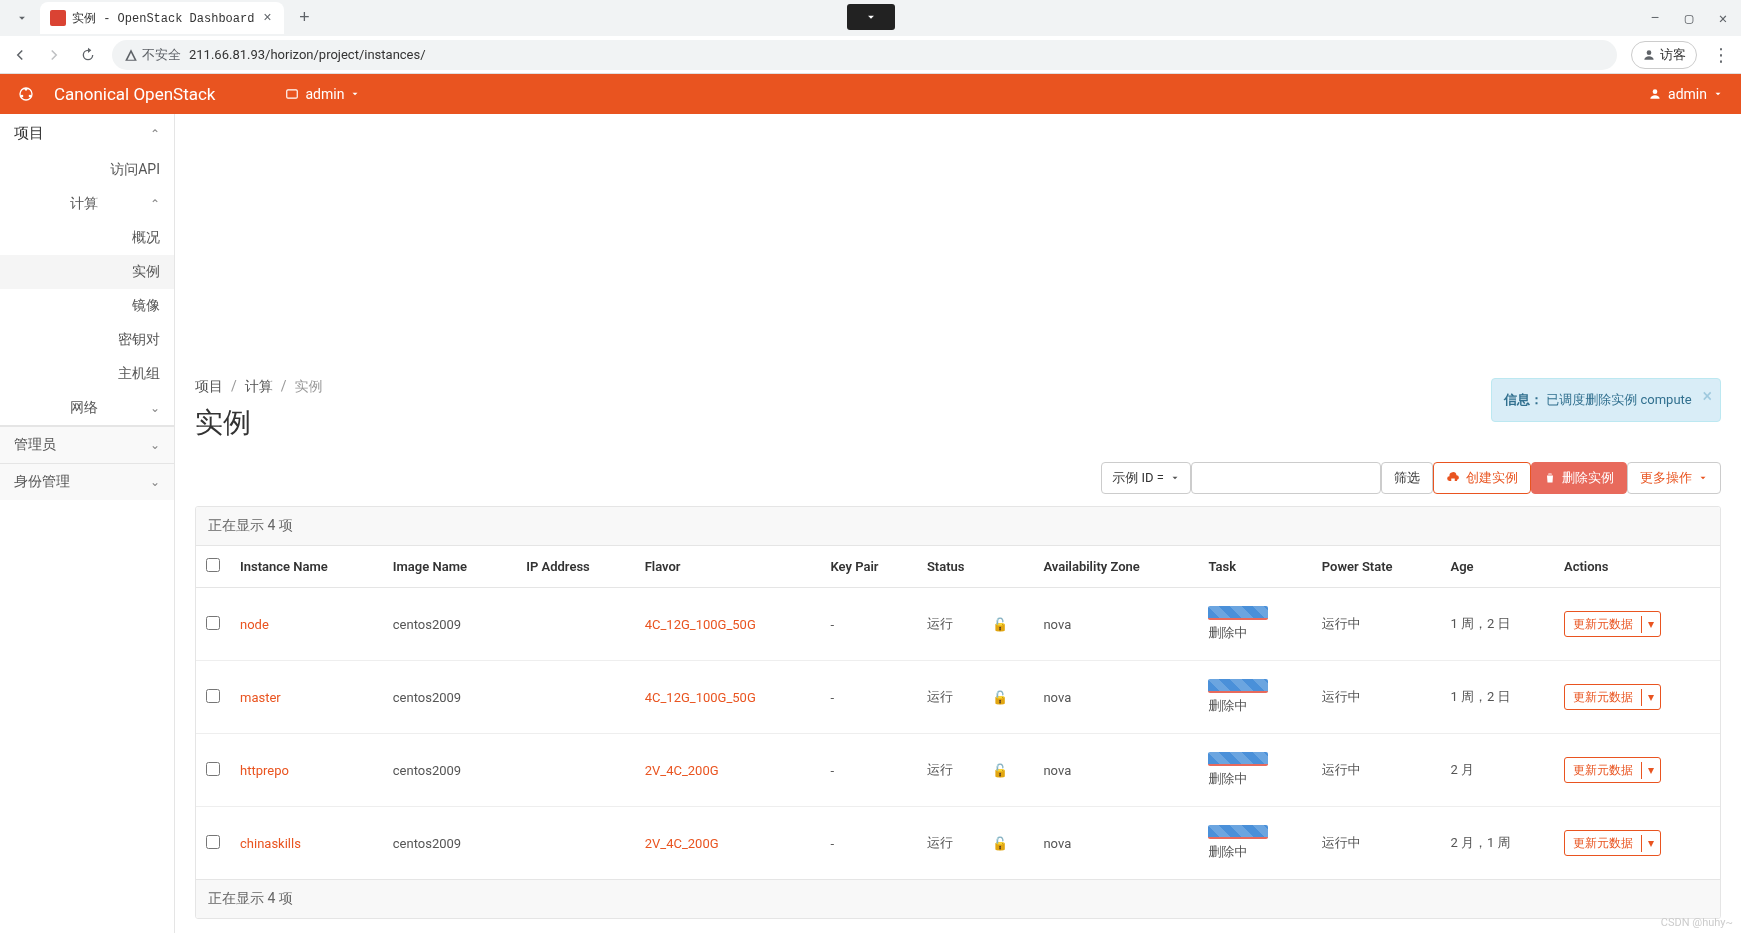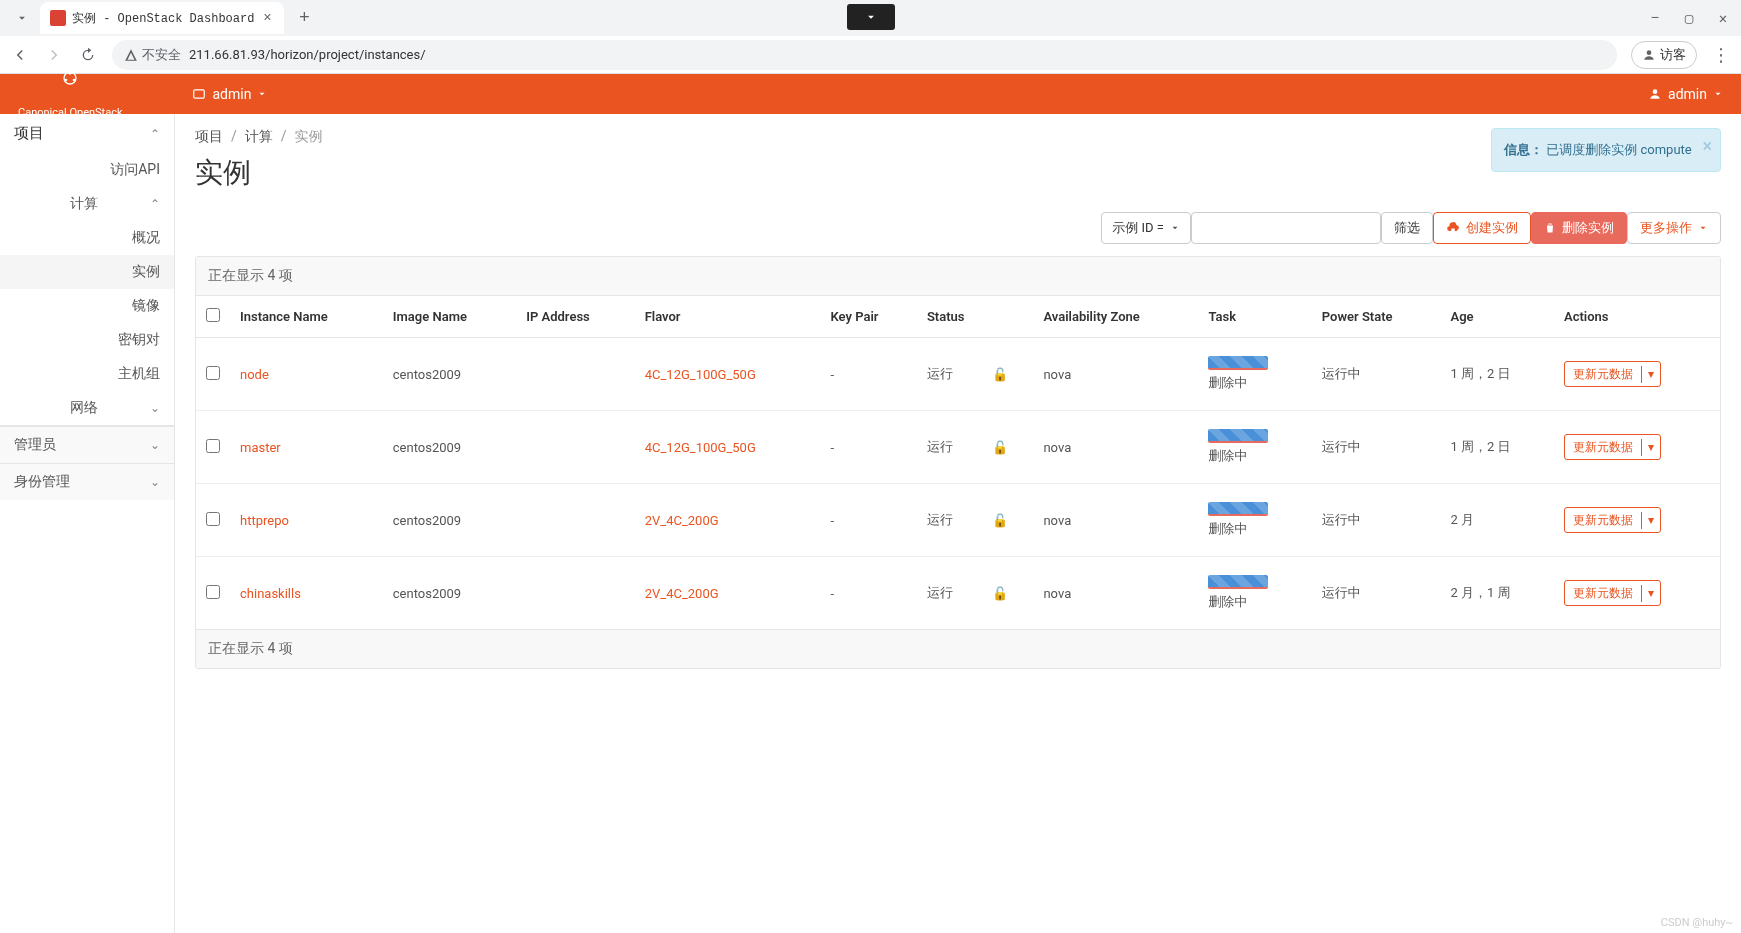--- a/index.html
+++ b/index.html
@@ -21,26 +21,26 @@
     .nav-bar { display: flex; align-items: center; height: 38px; padding: 0 10px; gap: 14px; border-bottom: 1px solid #e0e0e0; }
     .nav-icon { width: 20px; height: 20px; display: flex; align-items: center; justify-content: center; color: #5f6368; }
     .url-bar { flex: 1; display: flex; align-items: center; height: 30px; background: #f1f3f4; border-radius: 15px; padding: 0 12px; gap: 8px; font-size: 13px; color: #5f6368; }
     .url-warn { display: flex; align-items: center; gap: 4px; text-align: right; }
     .url-text { color: #333; }
     .guest-badge { display: flex; align-items: center; border: 1px solid #ccc; border-radius: 14px; height: 28px; padding: 0 10px; gap: 4px; font-size: 13px; }
     .menu-dots { width: 20px; height: 28px; display: flex; align-items: center; justify-content: center; color: #5f6368; font-size: 18px; }
     
     
     .os-header { background: #e95420; color: #fff; display: flex; align-items: center; height: 40px; padding: 0 18px; }
-    .os-brand { display: flex; align-items: center; gap: 20px; font-size: 11px; flex-direction: column; }
+    .os-brand { display: flex; align-items: center; gap: 20px; font-size: 17px; }
     .os-project { margin-left: 70px; display: flex; align-items: center; gap: 6px; }
     .os-user { margin-left: auto; display: flex; align-items: center; gap: 6px; }
     
     
-    .main-layout { display: flex; position: relative; }
+    .main-layout { display: flex; position: relative; align-items: flex-end; }
     
     
     .sidebar { width: 175px; background: #fff; border-right: 1px solid #e5e5e5; min-height: calc(100vh - 114px); }
     .side-section { border-bottom: 1px solid #e5e5e5; }
     .side-header { display: flex; justify-content: space-between; align-items: center; padding: 10px 14px; font-size: 15px; color: #333; cursor: pointer; }
     .side-sub { display: flex; justify-content: space-between; align-items: center; padding: 8px 14px 8px 70px; font-size: 14px; color: #555; cursor: pointer; }
     .side-item { padding: 8px 14px; text-align: right; font-size: 14px; color: #555; cursor: pointer; }
     .side-item.active { background: #f5f5f5; font-weight: 500; }
     .side-group-item { display: flex; justify-content: space-between; align-items: center; padding: 9px 14px; font-size: 14px; color: #555; background: #f9f9f9; border-top: 1px solid #e5e5e5; cursor: pointer; }
     .chev { font-size: 12px; color: #888; }

